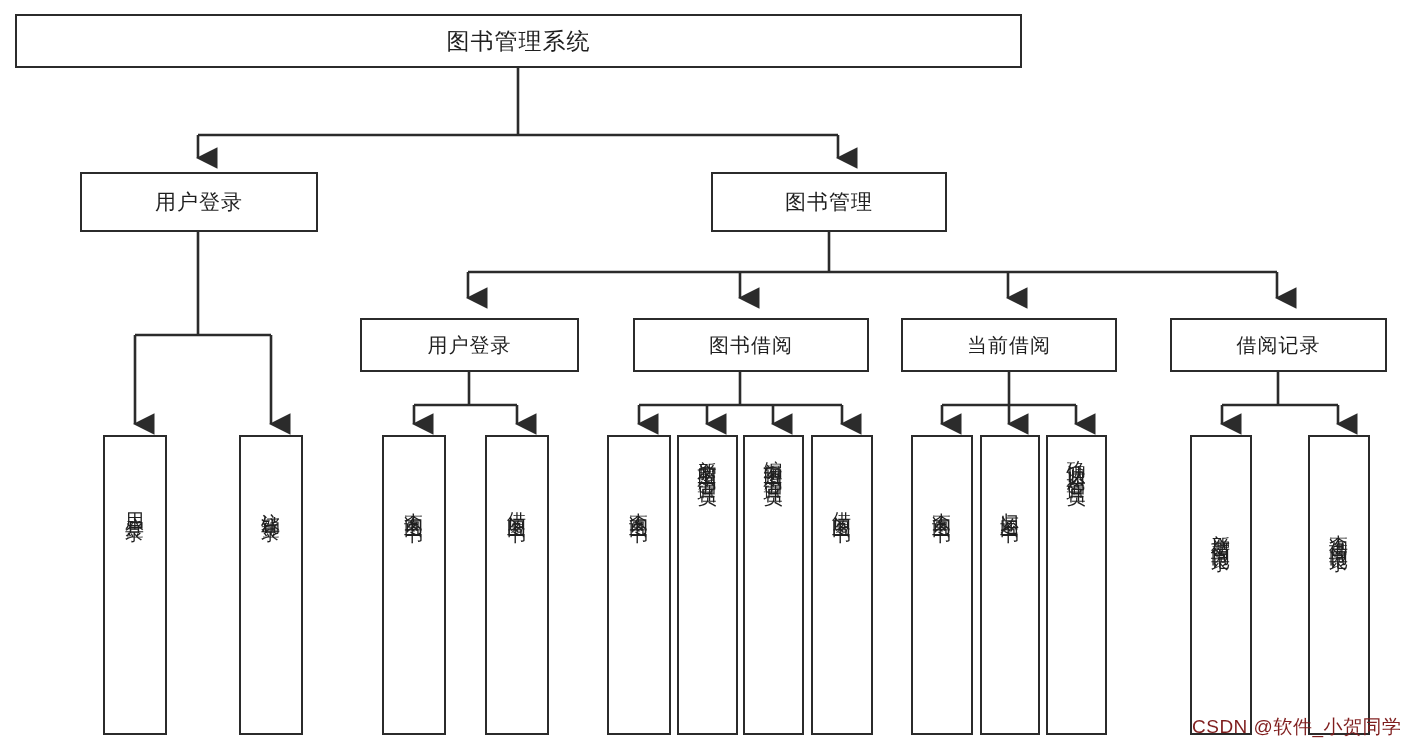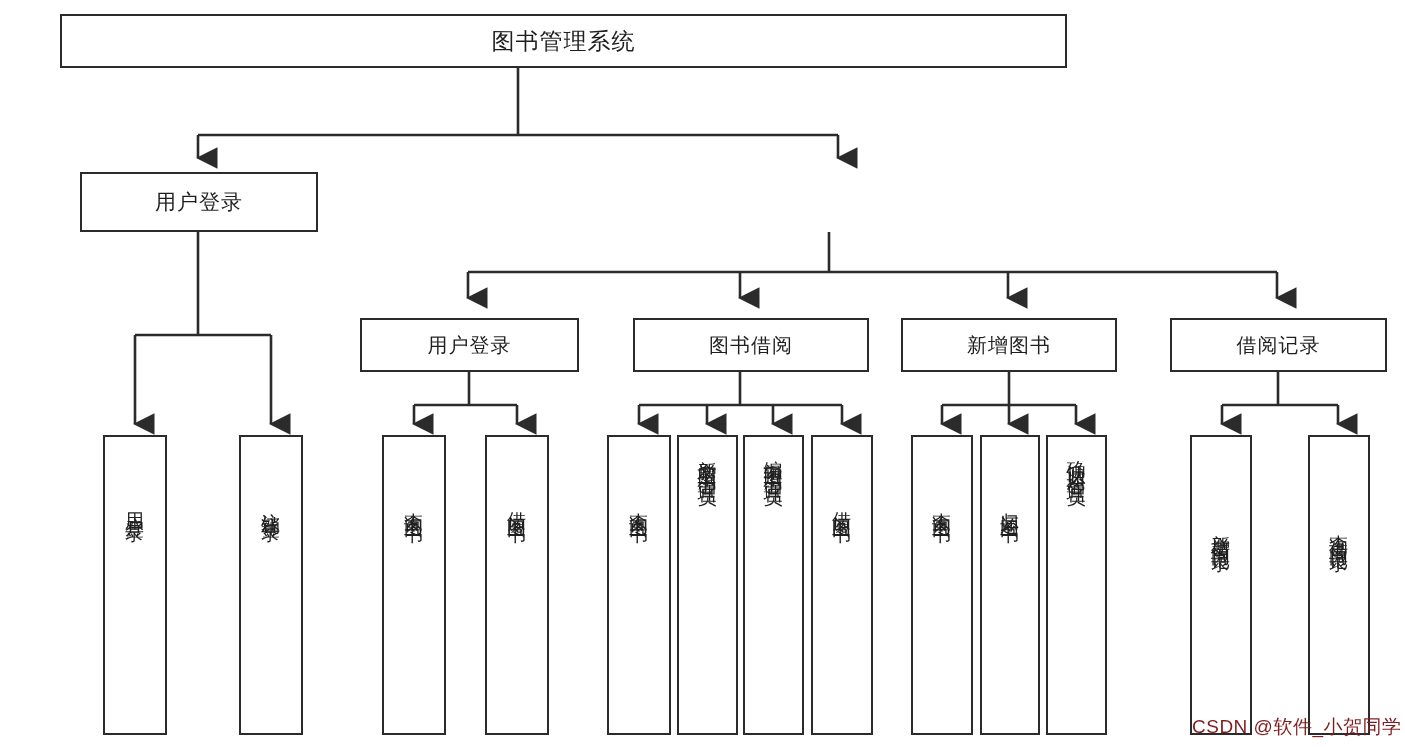--- a/index.html
+++ b/index.html
@@ -130,36 +130,39 @@
       <path d="M 1009 405 L 1009 424" marker-end="url(#arrow)"></path>
       <path d="M 1076 405 L 1076 424" marker-end="url(#arrow)"></path>
 
       <path d="M 1278 372 L 1278 405"></path>
       <path d="M 1222 405 L 1338 405"></path>
       <path d="M 1222 405 L 1222 424" marker-end="url(#arrow)"></path>
       <path d="M 1338 405 L 1338 424" marker-end="url(#arrow)"></path>
     </g>
   </svg>
 
-  <div class="node root" style="left:15px; top:14px; width:1007px; height:54px;margin-left:45px;">
+  <div class="node root" style="left:15px; top:14px; width:1007px; height:54px;">
     <span>图书管理系统</span>
   </div>
 
   <div class="node level2" style="left:80px; top:172px; width:238px; height:60px;">
     <span>用户登录</span>
   </div>
+  <div class="node level2" style="left:711px; top:172px; width:236px; height:60px;">
+    <span>图书管理</span>
+  </div>
 
   <div class="node level3" style="left:360px; top:318px; width:219px; height:54px;">
     <span>用户登录</span>
   </div>
   <div class="node level3" style="left:633px; top:318px; width:236px; height:54px;">
     <span>图书借阅</span>
   </div>
   <div class="node level3" style="left:901px; top:318px; width:216px; height:54px;">
-    <span>新增图书</span>
+    <span>当前借阅</span>
   </div>
   <div class="node level3" style="left:1170px; top:318px; width:217px; height:54px;">
     <span>借阅记录</span>
   </div>
 
   <div class="node leaf mid" style="left:103px; top:435px; width:64px; height:300px;">
     <span class="vtext">用户登录</span>
   </div>
   <div class="node leaf mid" style="left:239px; top:435px; width:64px; height:300px;">
     <span class="vtext">注销登录</span>

